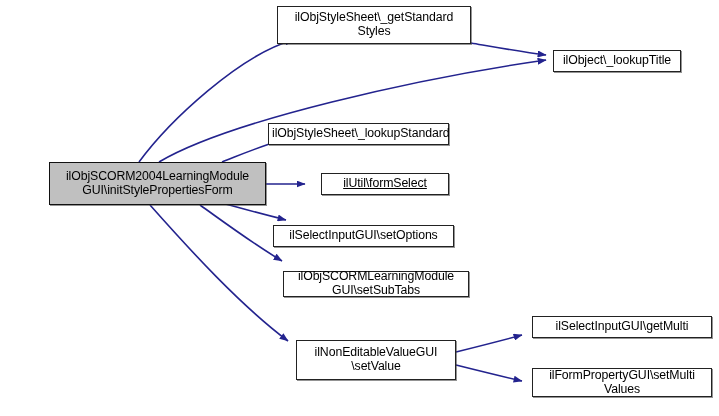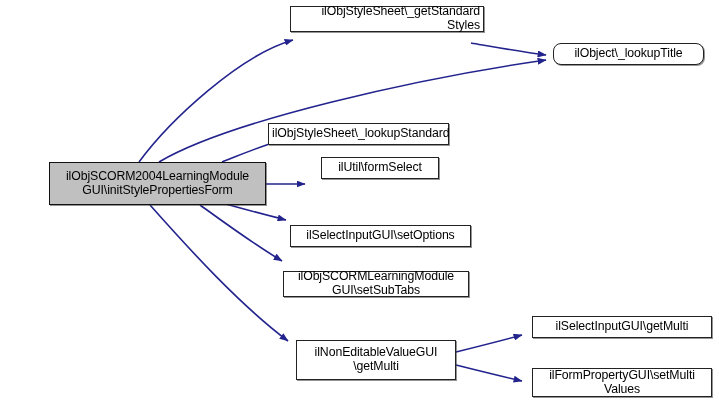--- a/index.html
+++ b/index.html
@@ -74,43 +74,43 @@
         <path d="M456,352 C480,346 500,341 522,335" fill="none" stroke="#23238e" stroke-width="1.6" marker-end="url(#arrowhead)"></path>
         <path d="M456,365 C480,371 500,376 522,381" fill="none" stroke="#23238e" stroke-width="1.6" marker-end="url(#arrowhead)"></path>
       </g>
   </svg>
 
   <div id="node-layer">
       <div class="node root" style="left: 5px; top: 162px; width: 217px; height: 43px; margin-left: 44px;">
         <span class="node-label">ilObjSCORM2004LearningModule
 GUI\initStylePropertiesForm</span>
       </div>
-      <div class="node" style="left: 290px; top: 6px; width: 194px; height: 26px; text-align: right;">
+      <div class="node" style="left: 277px; top: 6px; width: 194px; height: 38px;">
         <span class="node-label">ilObjStyleSheet\_getStandard
 Styles</span>
       </div>
-      <div class="node" style="left: 553px; top: 43px; width: 151px; height: 22px; border-radius: 8px;">
+      <div class="node" style="left: 553px; top: 50px; width: 128px; height: 22px;">
         <span class="node-label">ilObject\_lookupTitle</span>
       </div>
       <div class="node" style="left: 268px; top: 123px; width: 181px; height: 22px;">
         <span class="node-label">ilObjStyleSheet\_lookupStandard</span>
       </div>
-      <div class="node" style="left: 321px; top: 157px; width: 118px; height: 22px;">
+      <div class="node" style="left: 321px; top: 173px; width: 128px; height: 22px; text-decoration: underline;">
         <span class="node-label">ilUtil\formSelect</span>
       </div>
-      <div class="node" style="left: 290px; top: 225px; width: 181px; height: 22px;">
+      <div class="node" style="left: 273px; top: 225px; width: 181px; height: 22px;">
         <span class="node-label">ilSelectInputGUI\setOptions</span>
       </div>
       <div class="node" style="left: 283px; top: 271px; width: 186px; height: 26px;">
         <span class="node-label">ilObjSCORMLearningModule
 GUI\setSubTabs</span>
       </div>
       <div class="node" style="left: 296px; top: 340px; width: 160px; height: 40px;">
         <span class="node-label">ilNonEditableValueGUI
-\getMulti</span>
+\setValue</span>
       </div>
       <div class="node" style="left: 532px; top: 316px; width: 180px; height: 22px;">
         <span class="node-label">ilSelectInputGUI\getMulti</span>
       </div>
       <div class="node" style="left: 532px; top: 368px; width: 180px; height: 29px;">
         <span class="node-label">ilFormPropertyGUI\setMulti
 Values</span>
       </div>
     </div>
 

